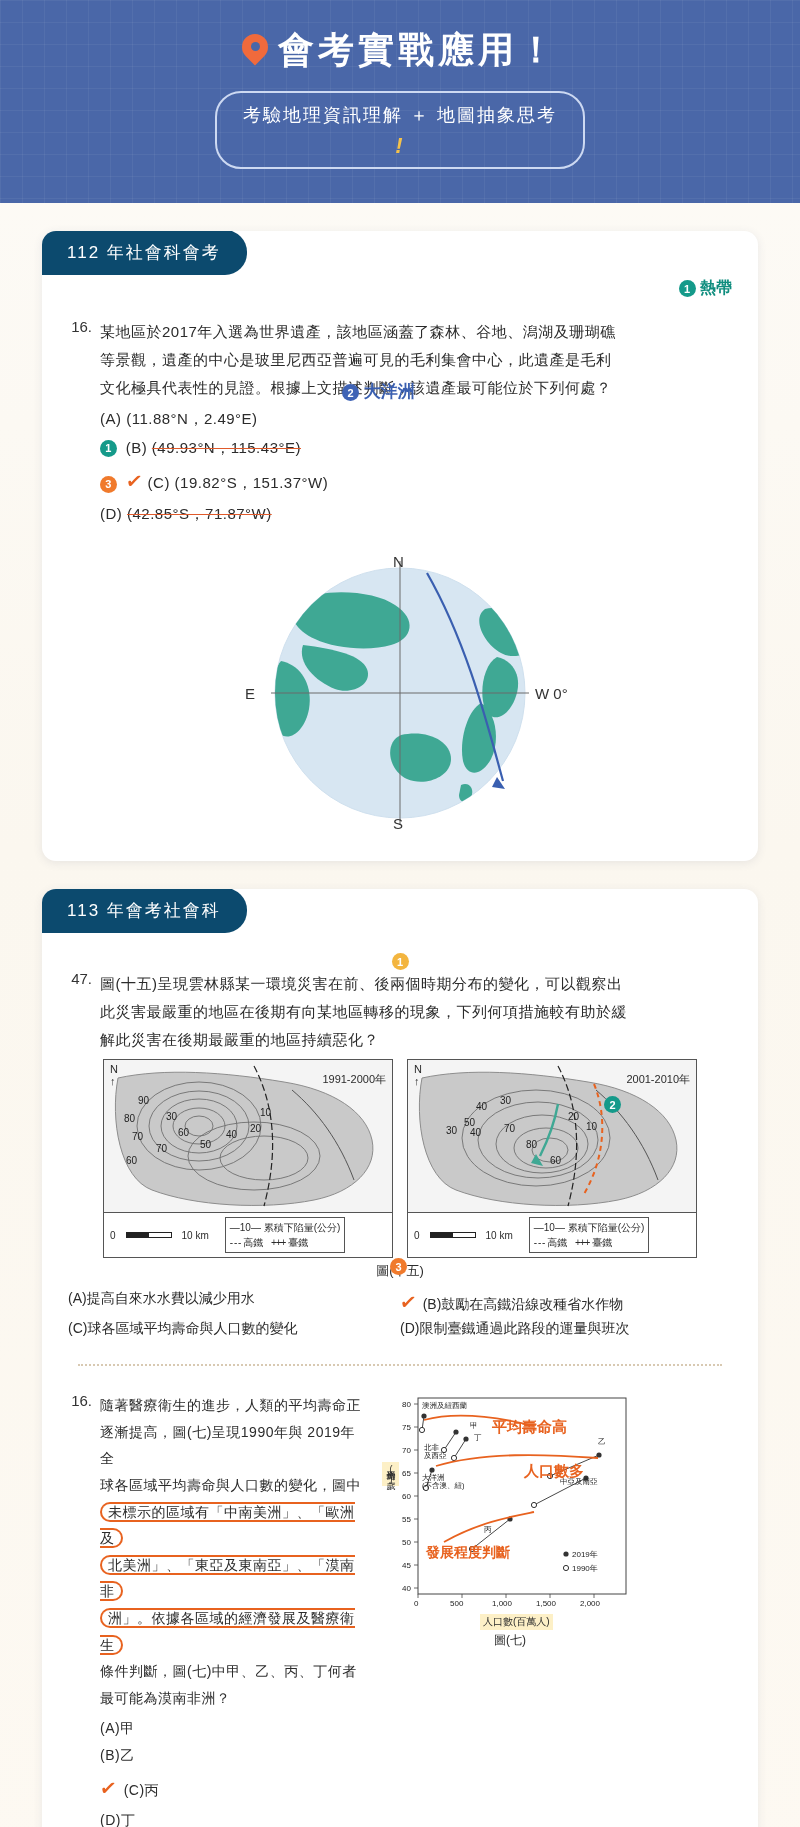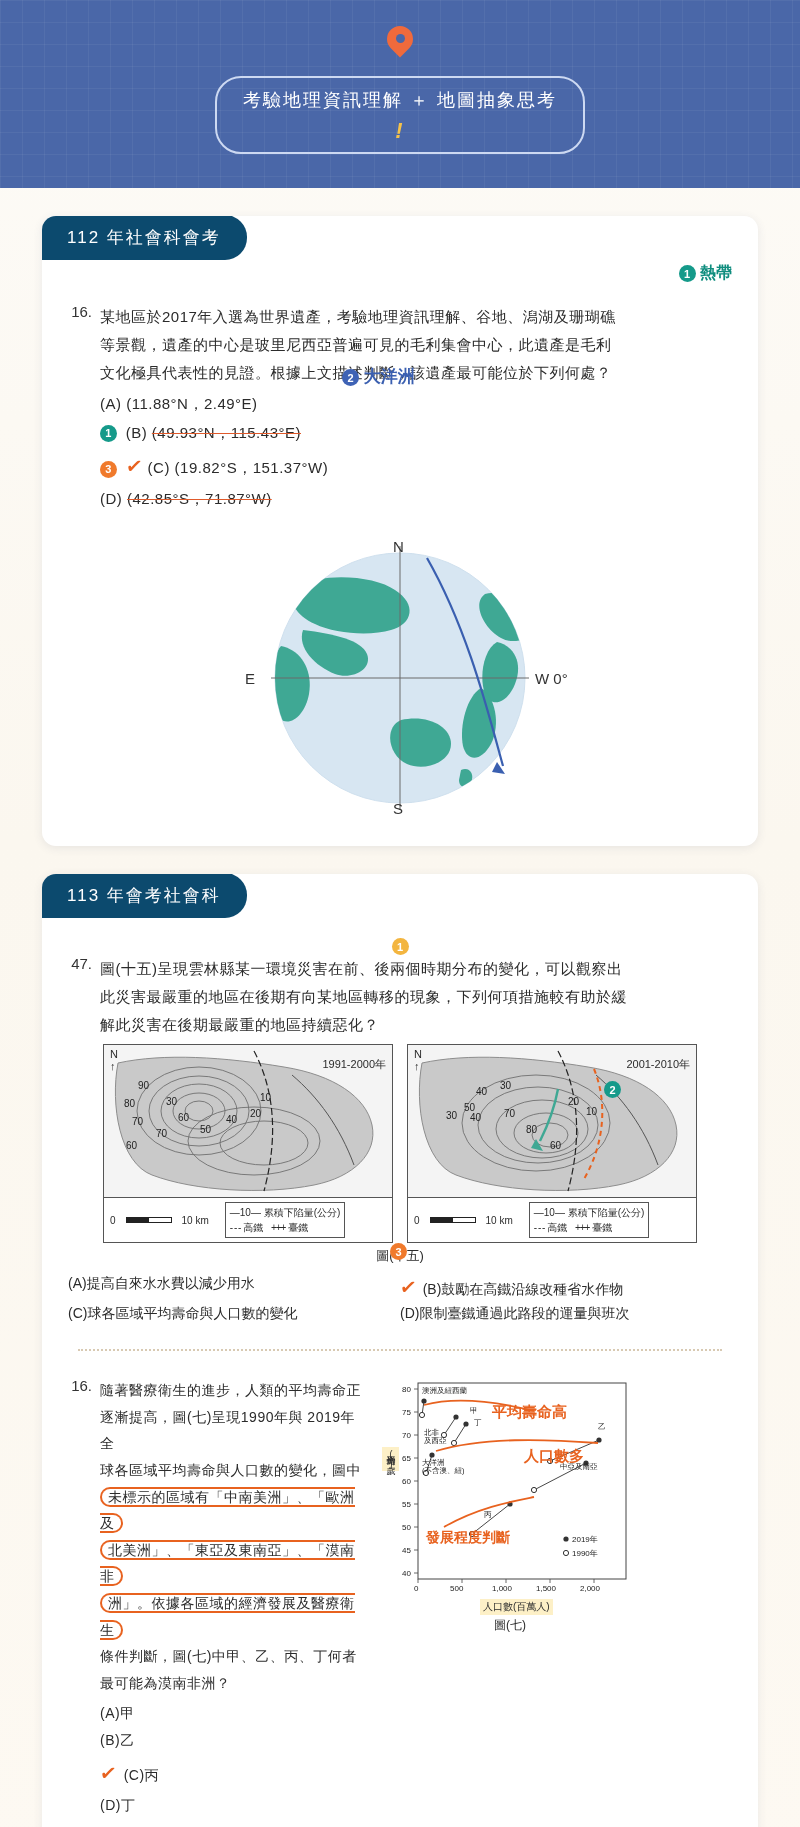--- a/index.html
+++ b/index.html
@@ -133,40 +133,41 @@
 <body>
 
 <div class="page">
 
   <div class="header">
     <div class="header-title">
       <span class="pin-icon">
         <span class="pin-body"></span>
           <span class="pin-hole"></span>
       </span>
+      <span>會考實戰應用！</span>
     </div>
     <div class="sub-pill">
       <span>考驗地理資訊理解 ＋ 地圖抽象思考</span>
       <span class="spark-icon"></span>
     </div>
   </div>
 
   <div class="card">
     <div class="card-tab">112 年社會科會考</div>
     <div class="card-body">
 
       <div class="ann ann-teal" style="right:26px; top:2px; font-size:16px;">
         <span class="badge teal">1</span>
         <span>熱帶</span>
       </div>
 
       <div class="q-row" style="margin-top:26px;">
         <div class="q-num">16.</div>
         <div class="q-text">
-          <div>某地區於2017年入選為世界遺產，考驗地理資訊理解、谷地、潟湖及珊瑚礁</div>
+          <div>某地區於2017年入選為世界遺產，該地區涵蓋了森林、谷地、潟湖及珊瑚礁</div>
           <div>等景觀，遺產的中心是玻里尼西亞普遍可見的毛利集會中心，此遺產是毛利</div>
           <div>文化極具代表性的見證。根據上文描述判斷，該遺產最可能位於下列何處？</div>
 
           <div class="opts">
             <div>
               <span>(A)</span>
               <span>(11.88°N，2.49°E)</span>
             </div>
             <div>
               <span class="badge teal" style="margin-right:4px;">1</span>

